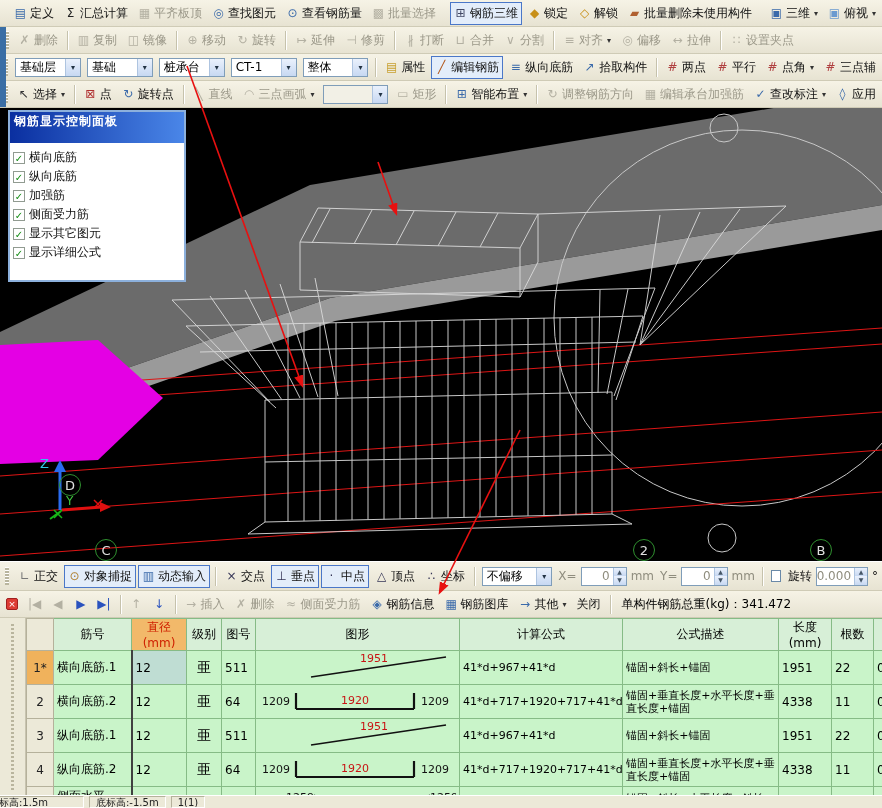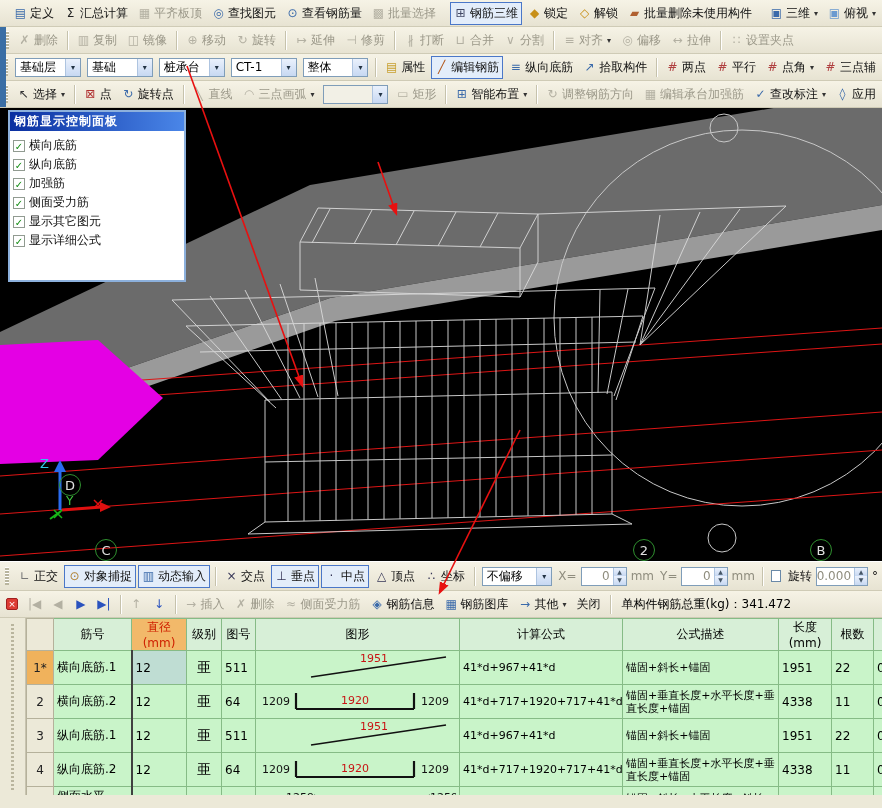--- a/index.html
+++ b/index.html
@@ -31,21 +31,21 @@
 .spinarrows{position:absolute;right:0;top:0;width:13px;height:17px;display:flex;flex-direction:column;border-left:1px solid #aec4e0}
 .spinarrows i{flex:1;font-style:normal;font-size:6px;line-height:8px;text-align:center;background:linear-gradient(#eaf1fc,#c7d8f2);color:#456}
 .cb{display:inline-block;width:12px;height:12px;background:#fff;border:1px solid #6a89a8;margin:0 3px}
 .tot{margin-left:6px;color:#000}
 
 
 #viewport{position:absolute;top:108px;left:0;width:882px;height:453px;background:#000;overflow:hidden}
 #scene{position:absolute;left:0;top:0}
 #bluestrip{position:absolute;left:0;top:27px;width:6px;height:80px;background:#3a6ea5;z-index:5}
 #panel{position:absolute;left:8px;top:2px;width:178px;height:172px;background:#fff;border:2px solid #8cb0dc;z-index:30}
-#panel-title{height:19px;background:linear-gradient(90deg,#0a2fa0,#4a86e8);color:#fff;font-weight:bold;font-size:12px;line-height:19px;padding:0 4px;letter-spacing:1px}
+#panel-title{height:31px;background:linear-gradient(90deg,#0a2fa0,#4a86e8);color:#fff;font-weight:bold;font-size:12px;line-height:19px;padding:0 4px;letter-spacing:1px}
 #panel-list{padding:5px 3px}
 .chk{display:flex;align-items:center;gap:4px;line-height:19px;color:#111}
 .chkbox{width:12px;height:12px;background:#fff;border:1px solid #919b91;color:#128c12;font-size:10px;line-height:11px;text-align:center;flex:none}
 #pit-label{position:absolute;left:330px;top:20px;width:95px;height:32px;border:2px solid #dc1010;color:#e62222;font-size:20px;font-weight:bold;display:flex;align-items:center;justify-content:center;letter-spacing:8px;padding-left:8px;z-index:20}
 .bub{position:absolute;width:22px;height:22px;border:1px solid #2f8f2f;border-radius:50%;color:#e0e0e0;font-size:13px;display:flex;align-items:center;justify-content:center;z-index:10}
 
 
 #gutter{position:absolute;left:0;top:618px;bottom:13px;width:26px;background:#ece9d8;border-right:1px solid #c8c4b0}
 #gutter::before{content:"";position:absolute;left:11px;top:4px;bottom:4px;width:3px;background:repeating-linear-gradient(#ece9d8 0 2px,#b9b59e 2px 4px)}
 #tablewrap{position:absolute;left:26px;top:618px;right:0;bottom:13px;overflow:hidden;background:#ece9d8}
@@ -667,20 +667,25 @@
             <td class="c-formula">41*d+767+2203+767+41*d</td>
             <td class="c-desc">锚固+斜长+水平长度+斜长+锚固</td>
             <td class="c-length">4721</td>
             <td class="c-count">1</td>
             <td class="c-extra">0</td>
           </tr>
         </tbody>
     </table>
   </div>
 
+  <div id="statusbar">
+    <span class="scell">标高:1.5m</span>
+    <span class="scell">底标高:-1.5m</span>
+    <span class="scell">1(1)</span>
+  </div>
 
   <svg id="overlay" width="882" height="808" viewBox="0 0 882 808">
     <defs>
       <marker id="ah" markerWidth="9" markerHeight="8" refX="6" refY="3" orient="auto">
           <path d="M0,0 L8,3 L0,6 Z" fill="#e81010"></path>
         </marker>
     </defs>
     <g stroke="#e81010" stroke-width="1.6" fill="none">
       <line x1="187" y1="66" x2="302" y2="385" marker-end="url(#ah)"></line>
       <line x1="378" y1="162" x2="396" y2="213" marker-end="url(#ah)"></line>

